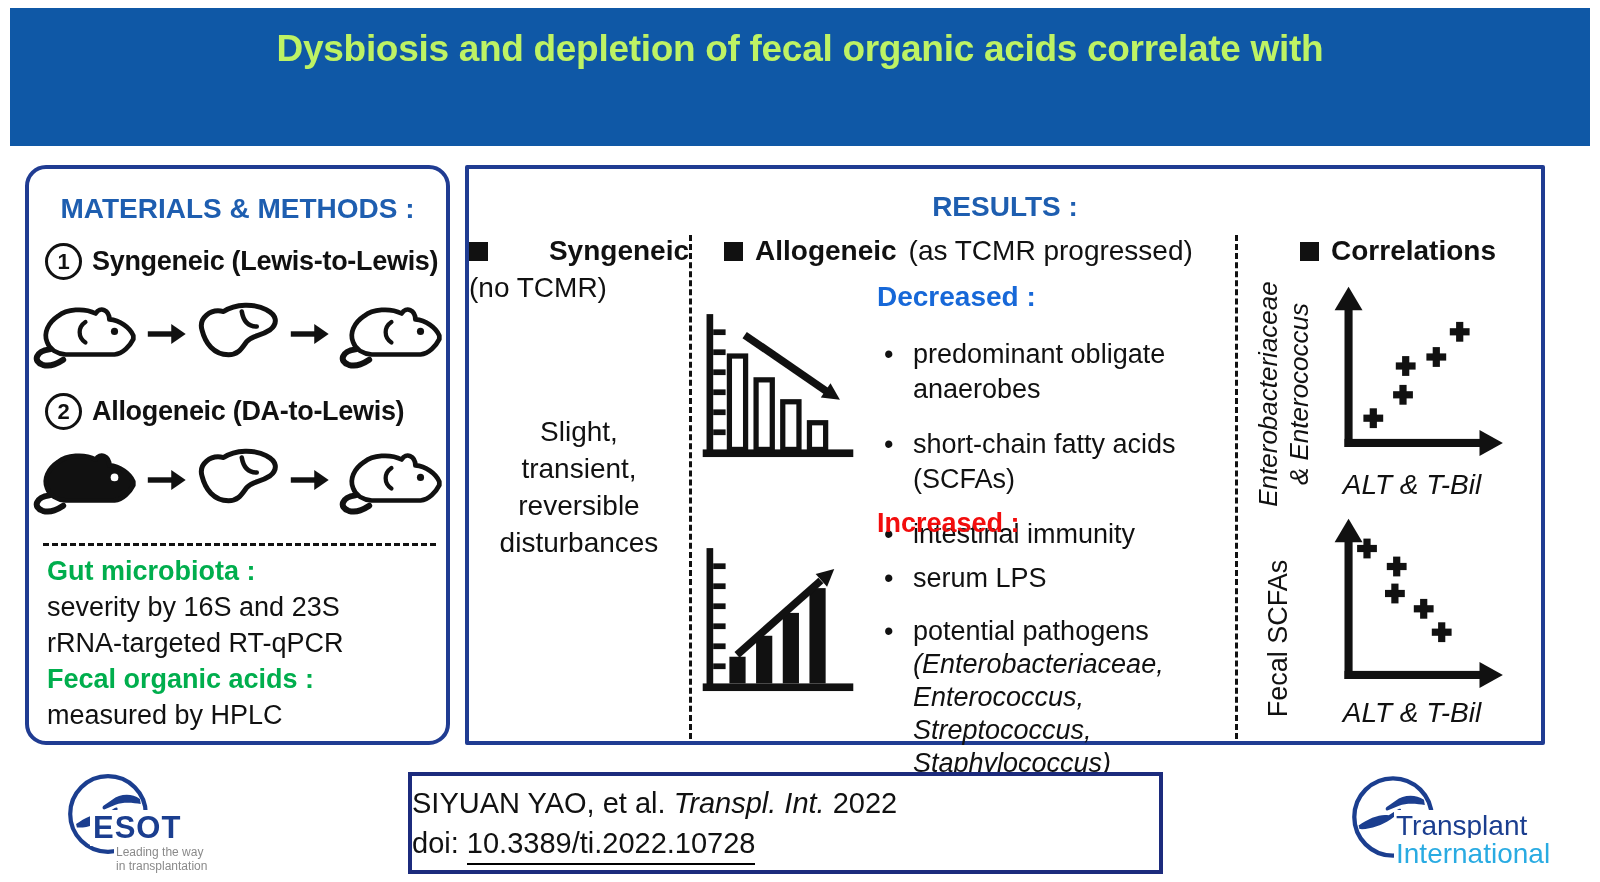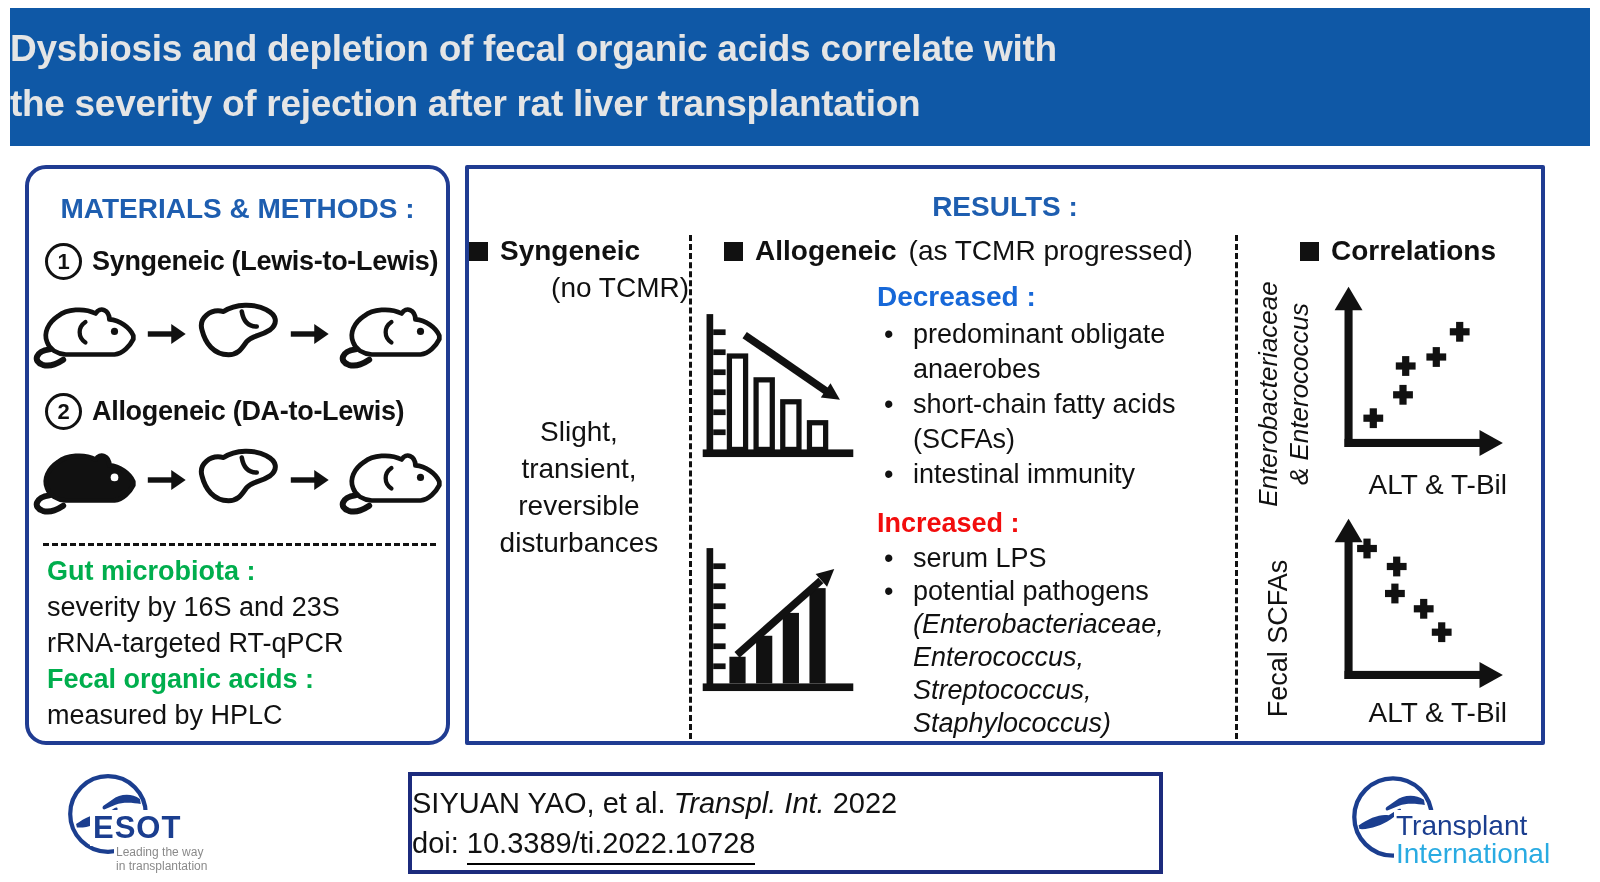--- a/index.html
+++ b/index.html
@@ -1,21 +1,21 @@
 <!DOCTYPE html>
 <html style="--banner: #0F58A6; --heading_blue: #1E5EB0; --decreased_blue: #1768D8; --increased_red: #F20D0D; --green: #00AE4D; --panel_border: #203C92; --citation_border: #1C2B7D; --esot_navy: #1B3E8F; --ti_cyan: #29ABE2;"><head>
 <meta charset="utf-8">
 <style>
   html,body { margin:0; padding:0; background:#fff; }
   .page { position:relative; width:1600px; height:882px; background:#fff; overflow:hidden;
           font-family:"Liberation Sans", sans-serif; color:#111; }
 
   
   .banner { position:absolute; left:10px; top:8px; width:1580px; height:138px;
-            background:var(--banner,#0F58A6); color:#e5e5e5; text-align:left;
+            background:var(--banner,#0F58A6); color:#bef264; text-align:center;
             font-weight:bold; font-size:37px; line-height:55px; letter-spacing:-0.3px;
             box-sizing:border-box; padding-top:13px; }
 
   
   .panel { position:absolute; background:#fff; border:4px solid var(--panel_border,#203C92);
            box-sizing:border-box; border-radius:2px; }
   .left-panel  { left:25px;  top:165px; width:425px;  height:580px;border-radius:21px; }
   .right-panel { left:465px; top:165px; width:1080px; height:580px; }
 
   
@@ -39,30 +39,30 @@
   
   .results-heading { position:absolute; top:22px; left:0; width:100%; text-align:center;
                      font-size:28px; font-weight:bold; color:var(--heading_blue,#1E5EB0); }
   .vdash { position:absolute; top:66px; height:504px; width:0; border-left:3px dashed #111; }
   .vdash.d1 { left:220px; } .vdash.d2 { left:766px; }
 
   .col-header { display:flex; align-items:center; gap:12px; font-size:28px; white-space:nowrap; }
   .square { width:19px; height:19px; background:#111; flex:none; }
   .bold { font-weight:bold; }
 
-  .syn-header   { position:absolute; left:0; top:66px;  width:220px; justify-content:flex-start; }
-  .syn-subtitle { position:absolute; left:0; top:103px; width:220px; text-align:right; font-size:28px; }
+  .syn-header   { position:absolute; left:0; top:66px;  width:220px; justify-content:space-between; }
+  .syn-subtitle { position:absolute; left:0; top:103px; width:220px; text-align:left; font-size:28px; }
   .syn-desc     { position:absolute; left:0; top:244px; width:220px; text-align:center;
                   font-size:28px; line-height:37px; }
 
   .allo-header { position:absolute; left:255px; top:66px; }
   .dec-heading { position:absolute; left:408px; top:112px; font-size:28px; font-weight:bold;
                  color:var(--decreased_blue,#1768D8); }
   .blist { position:absolute; margin:0; padding:0; list-style:none; font-size:27px; }
-  .blist li { position:relative; padding-left:36px; }
+  .blist li { position:relative; padding-left:36px;margin-top:20px; }
   .blist li::before { content:"\2022"; position:absolute; left:7px; top:0; }
   .dec-list { left:408px; top:148px; width:312px; line-height:35px; }
   .inc-heading { position:absolute; left:408px; top:339px; font-size:27px; font-weight:bold;
                  color:var(--increased_red,#F20D0D); }
   .inc-list { left:408px; top:373px; width:320px; line-height:33px; }
   .ital-line { display:block; font-style:italic; }
 
   .chart-icon { position:absolute; }
   .chart1 { left:228px; top:138px; }
   .chart2 { left:228px; top:372px; }
@@ -70,21 +70,21 @@
   .cor-header { position:absolute; left:778px; top:66px; width:302px; justify-content:center; }
   .vlabel { position:absolute; display:flex; align-items:center; justify-content:center; }
   .vlabel .vinner { transform:rotate(-90deg); white-space:nowrap; text-align:center; }
   .vlabel1 { left:773px; top:95px;  width:84px; height:260px; }
   .vlabel1 .vinner { font-size:26px; font-style:italic; line-height:31px; }
   .vlabel2 { left:775px; top:352px; width:70px; height:235px; }
   .vlabel2 .vinner { font-size:27px; }
   .scatter { position:absolute; }
   .scatter1 { left:848px; top:116px; }
   .scatter2 { left:848px; top:348px; }
-  .xlabel { position:absolute; width:190px; text-align:right; font-size:28px; }
+  .xlabel { position:absolute; width:190px; text-align:center; font-size:28px;font-style:italic; }
   .xlabel1 { left:848px; top:300px; }
   .xlabel2 { left:848px; top:528px; }
 
   
   .citation { position:absolute; left:408px; top:772px; width:755px; height:102px;
               border:4px solid var(--citation_border,#1C2B7D); box-sizing:border-box;
               background:#fff; font-size:29px; }
   .cit-line1 { margin-top:11px; }
   .cit-line2 { margin-top:7px; }
   .ital { font-style:italic; }
@@ -104,21 +104,20 @@
               color:var(--ti_cyan,#29ABE2); background:#fff; padding:0 2px; }
   .logo-circle { position:absolute; left:0; top:2px; }
 </style>
 </head>
 <body>
 
 <div class="page">
 
   <div class="banner">
     <div>Dysbiosis and depletion of fecal organic acids correlate with</div>
-    <div>the severity of rejection after rat liver transplantation</div>
   </div>
 
   <div class="panel left-panel">
     <div class="mm-heading">MATERIALS &amp; METHODS :</div>
 
     <div class="method-row r1">
       <span class="circle-num">1</span>
       <span>Syngeneic (Lewis-to-Lewis)</span>
     </div>
 

